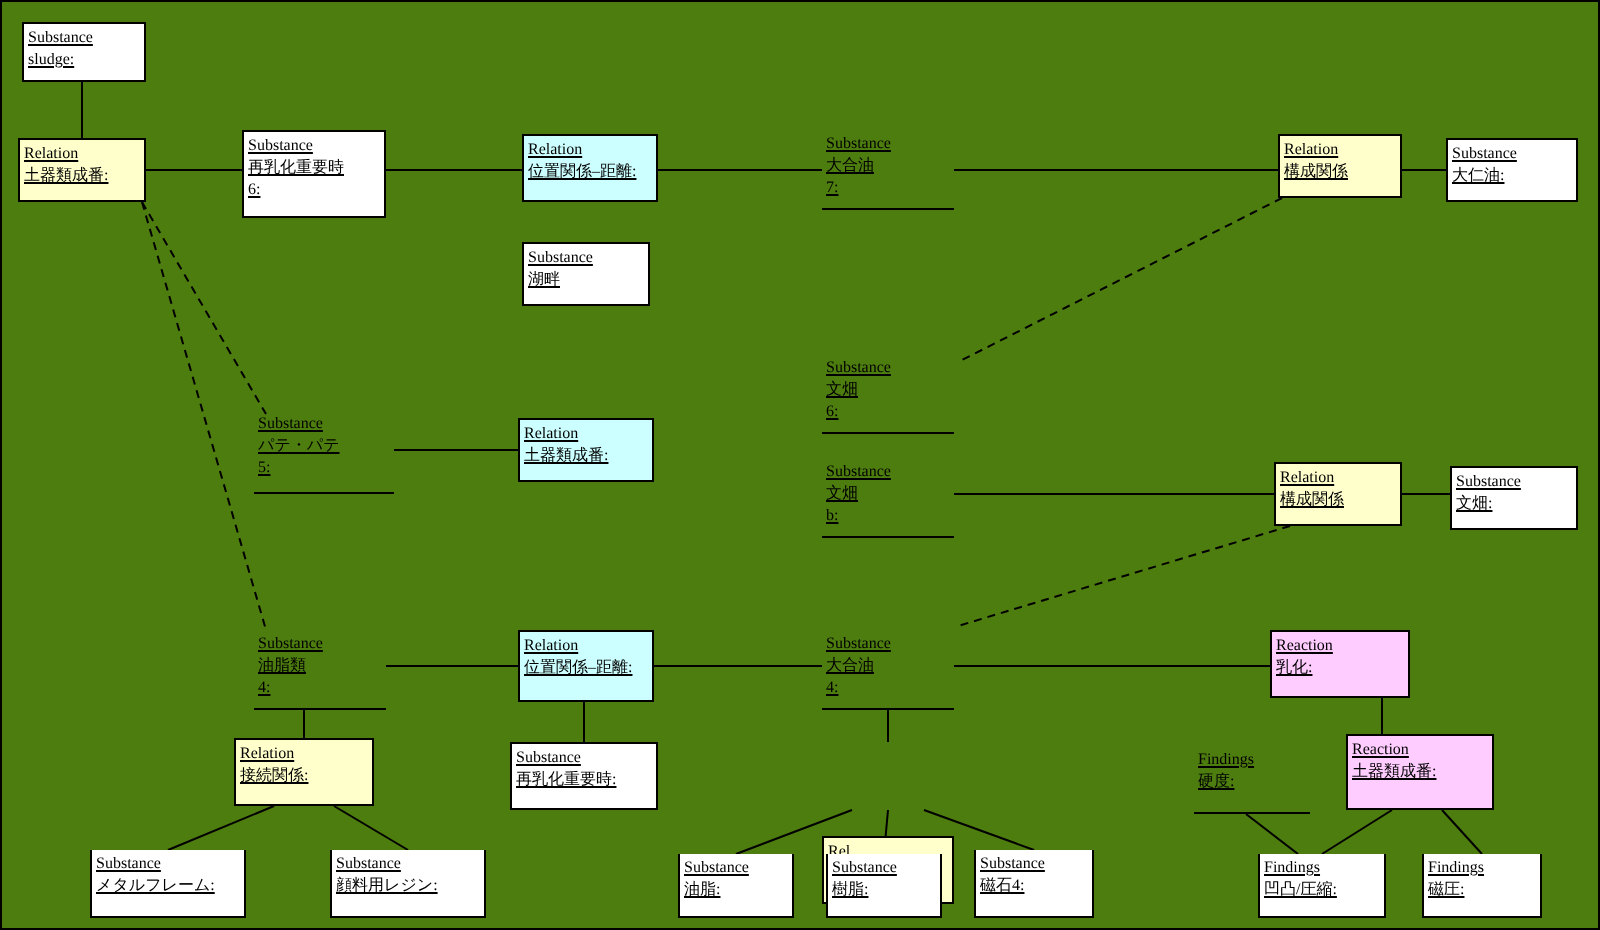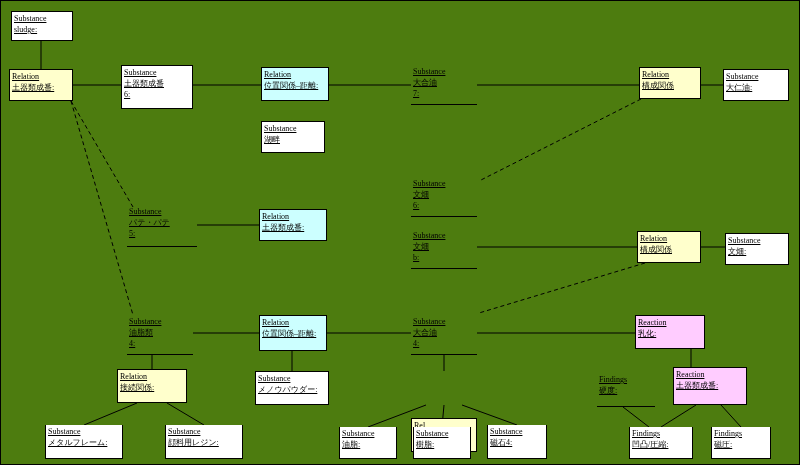--- a/index.html
+++ b/index.html
@@ -72,21 +72,21 @@
 <div class="node box" style="left: 10px; top: 10px; width: 62px; min-height: 30px; background: rgb(255, 255, 255);">
       <span class="line">Substance</span>
       <span class="line">sludge:</span>
     </div>
     <div class="node box" style="left: 8px; top: 68px; width: 64px; min-height: 32px; background: rgb(255, 255, 204);">
       <span class="line">Relation</span>
       <span class="line">土器類成番:</span>
     </div>
     <div class="node box" style="left: 120px; top: 64px; width: 72px; min-height: 44px; background: rgb(255, 255, 255);">
       <span class="line">Substance</span>
-      <span class="line">土器類成番</span>
+      <span class="line">再乳化重要時</span>
       <span class="line">6:</span>
     </div>
     <div class="node box" style="left: 260px; top: 66px; width: 68px; min-height: 34px; background: rgb(204, 255, 255);">
       <span class="line">Relation</span>
       <span class="line">位置関係–距離:</span>
     </div>
     <div class="node underline" style="left: 410px; top: 64px; width: 66px; min-height: 40px;">
       <span class="line">Substance</span>
       <span class="line">大合油</span>
       <span class="line">7:</span>
@@ -147,21 +147,21 @@
     <div class="node box" style="left: 634px; top: 314px; width: 70px; min-height: 34px; background: rgb(255, 204, 255);">
       <span class="line">Reaction</span>
       <span class="line">乳化:</span>
     </div>
     <div class="node box" style="left: 116px; top: 368px; width: 70px; min-height: 34px; background: rgb(255, 255, 204);">
       <span class="line">Relation</span>
       <span class="line">接続関係:</span>
     </div>
     <div class="node box" style="left: 254px; top: 370px; width: 74px; min-height: 34px; background: rgb(255, 255, 255);">
       <span class="line">Substance</span>
-      <span class="line">メノウパウダー:</span>
+      <span class="line">再乳化重要時:</span>
     </div>
     <div class="node box" style="left: 410px; top: 370px; width: 66px; min-height: 34px; background: rgb(255, 255, 204); margin-top: 47px;">
       <span class="line">Rel</span>
       <span class="line">接続関係:</span>
     </div>
     <div class="node underline" style="left: 596px; top: 372px; width: 58px; min-height: 34px;">
       <span class="line">Findings</span>
       <span class="line">硬度:</span>
     </div>
     <div class="node box" style="left: 672px; top: 366px; width: 74px; min-height: 38px; background: rgb(255, 204, 255);">

